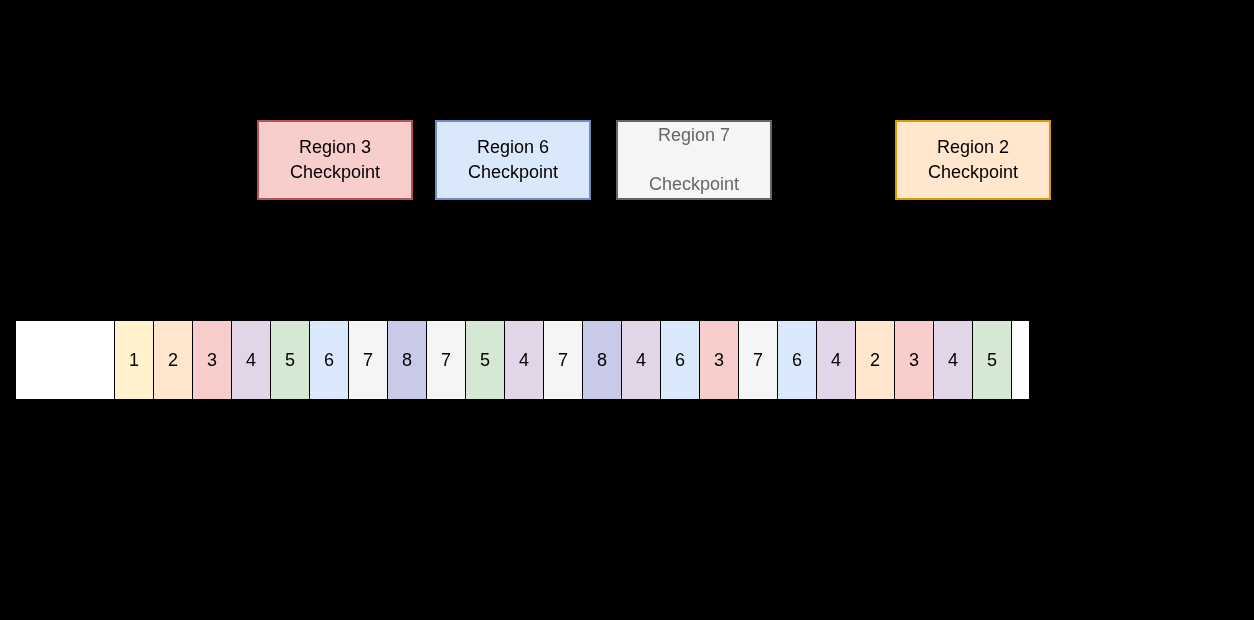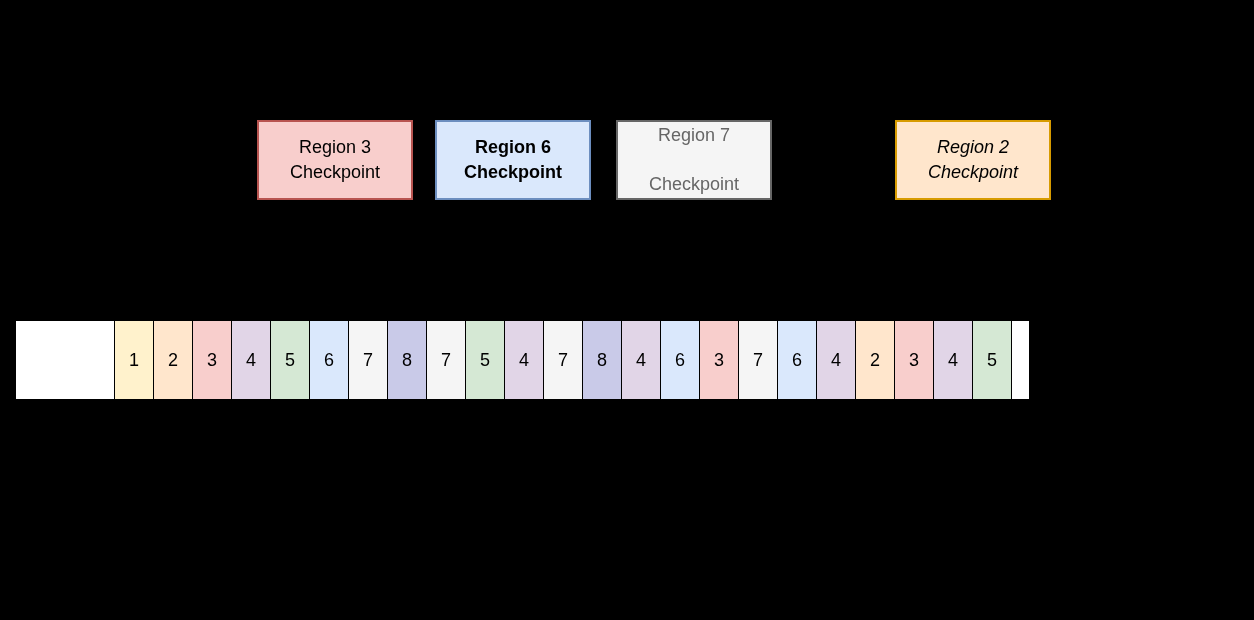--- a/index.html
+++ b/index.html
@@ -60,31 +60,31 @@
 </head>
 <body>
 
 <div class="canvas">
 
   <div class="checkpoint-box" style="left: 257px; background-color: rgb(248, 206, 204); border-color: rgb(184, 84, 80); color: rgb(0, 0, 0);">
     <span class="line">Region 3</span>
     <span class="line">Checkpoint</span>
   </div>
 
-  <div class="checkpoint-box" style="left: 435px; background-color: rgb(218, 232, 252); border-color: rgb(108, 142, 191); color: rgb(0, 0, 0); font-weight: bold;">
+  <div class="checkpoint-box" style="left: 435px; background-color: rgb(218, 232, 252); border-color: rgb(108, 142, 191); color: rgb(0, 0, 0);">
     <span class="line">Region 6</span>
     <span class="line">Checkpoint</span>
   </div>
 
   <div class="checkpoint-box" style="left: 616px; background-color: rgb(245, 245, 245); border-color: rgb(102, 102, 102); color: rgb(102, 102, 102); gap: 24px;">
     <span class="line">Region 7</span>
     <span class="line">Checkpoint</span>
   </div>
 
-  <div class="checkpoint-box" style="left: 895px; background-color: rgb(255, 230, 204); border-color: rgb(215, 155, 0); color: rgb(0, 0, 0); font-style: italic;">
+  <div class="checkpoint-box" style="left: 895px; background-color: rgb(255, 230, 204); border-color: rgb(215, 155, 0); color: rgb(0, 0, 0);">
     <span class="line">Region 2</span>
     <span class="line">Checkpoint</span>
   </div>
 
   <div class="log-strip">
       <div class="log-cell lead" style="background-color: rgb(255, 255, 255);"></div>
       <div class="log-cell" style="background-color: rgb(255, 242, 204);">1</div>
       <div class="log-cell" style="background-color: rgb(255, 230, 204);">2</div>
       <div class="log-cell" style="background-color: rgb(248, 206, 204);">3</div>
       <div class="log-cell" style="background-color: rgb(225, 213, 231);">4</div>

